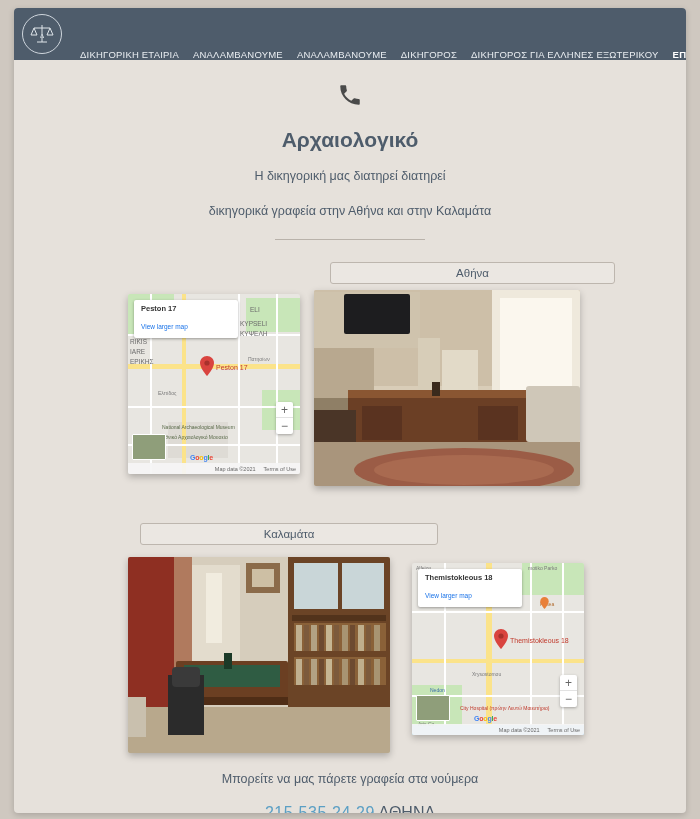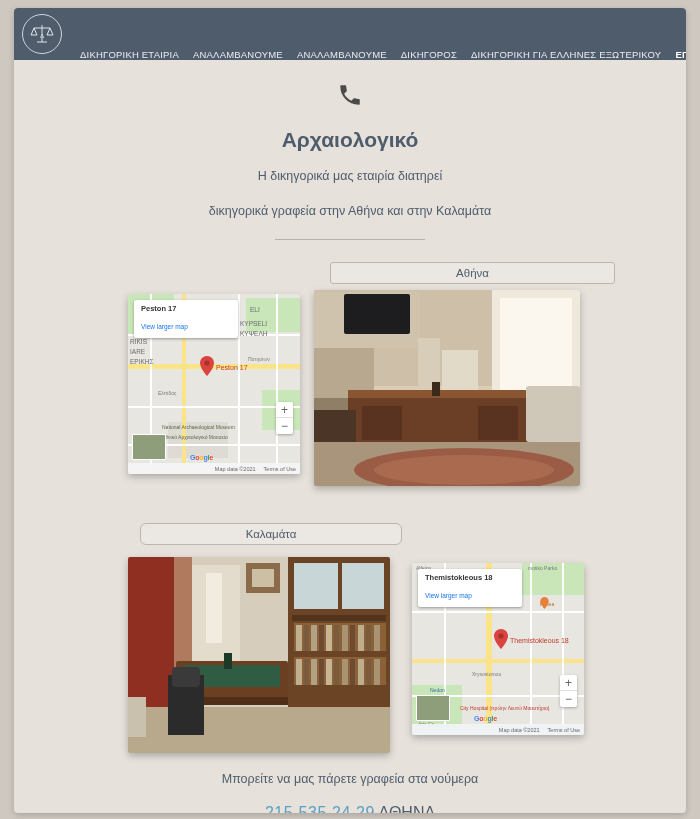--- a/index.html
+++ b/index.html
@@ -102,23 +102,22 @@
     justify-content: center;
     font-size: 11.5px;
     color: #4e5c6b;
     font-weight: 500;
   }
   .bar-athens {
     width: 285px;
     margin: 22px 0 0 316px;
   }
   .bar-kalamata {
-    width: 262px;
+    width: 298px;
     margin: 24px 0 0 126px;
-    border-radius: 6px;
   }
 
   
   .row { position: relative; }
   .card-shadow { box-shadow: 0 3px 7px rgba(0,0,0,0.25); }
 
   
   .map {
     position: relative;
     background: #e8e6e1;
@@ -279,33 +278,33 @@
           <line x1="8" y1="21" x2="18" y2="21"></line>
         </g>
         <text x="13" y="17" font-size="7" fill="#dfe5ea" text-anchor="middle" font-family="Liberation Serif, serif">Δ</text>
       </svg>
     </div>
     <div class="navlinks">
       <a class="navlink">ΔΙΚΗΓΟΡΙΚΗ ΕΤΑΙΡΙΑ</a>
       <a class="navlink">ΑΝΑΛΑΜΒΑΝΟΥΜΕ</a>
       <a class="navlink">ΑΝΑΛΑΜΒΑΝΟΥΜΕ</a>
       <a class="navlink">ΔΙΚΗΓΟΡΟΣ</a>
-      <a class="navlink">ΔΙΚΗΓΟΡΙΚΗ ΓΙΑ ΕΛΛΗΝΕΣ ΕΞΩΤΕΡΙΚΟΥ</a>
+      <a class="navlink">ΔΙΚΗΓΟΡΟΣ ΓΙΑ ΕΛΛΗΝΕΣ ΕΞΩΤΕΡΙΚΟΥ</a>
       <a class="navlink active">ΕΠΙΚΟΙΝΩΝΙΑ</a>
     </div>
   </div>
 
   <div class="hero">
     <span class="phone-icon">
       <svg width="26" height="26" viewBox="0 0 24 24" style="display:inline-block">
         <path d="M6.6 10.8c1.4 2.8 3.8 5.1 6.6 6.6l2.2-2.2c.3-.3.7-.4 1-.2 1.2.4 2.4.6 3.6.6.6 0 1 .4 1 1V20c0 .6-.4 1-1 1C10.6 21 3 13.4 3 4c0-.6.4-1 1-1h3.5c.6 0 1 .4 1 1 0 1.3.2 2.5.6 3.6.1.3 0 .7-.2 1l-2.3 2.2z" fill="#4a4a4a"></path>
       </svg>
     </span>
     <h1>Αρχαιολογικό</h1>
-    <p>Η δικηγορικά μας εταιρία διατηρεί</p>
+    <p>Η δικηγορική μας διατηρεί διατηρεί</p>
     <p>δικηγορικά γραφεία στην Αθήνα και στην Καλαμάτα</p>
     <div class="divider"></div>
   </div>
 
   <div class="city-bar bar-athens">Αθήνα</div>
 
   <div class="row" style="height:205px; margin-top:10px;">
 
     <div class="map card-shadow" style="position:absolute; left:114px; top:0; width:172px; height:180px;padding-left:44px;">
       <div class="park" style="left:0;top:0;width:46px;height:40px;"></div>

